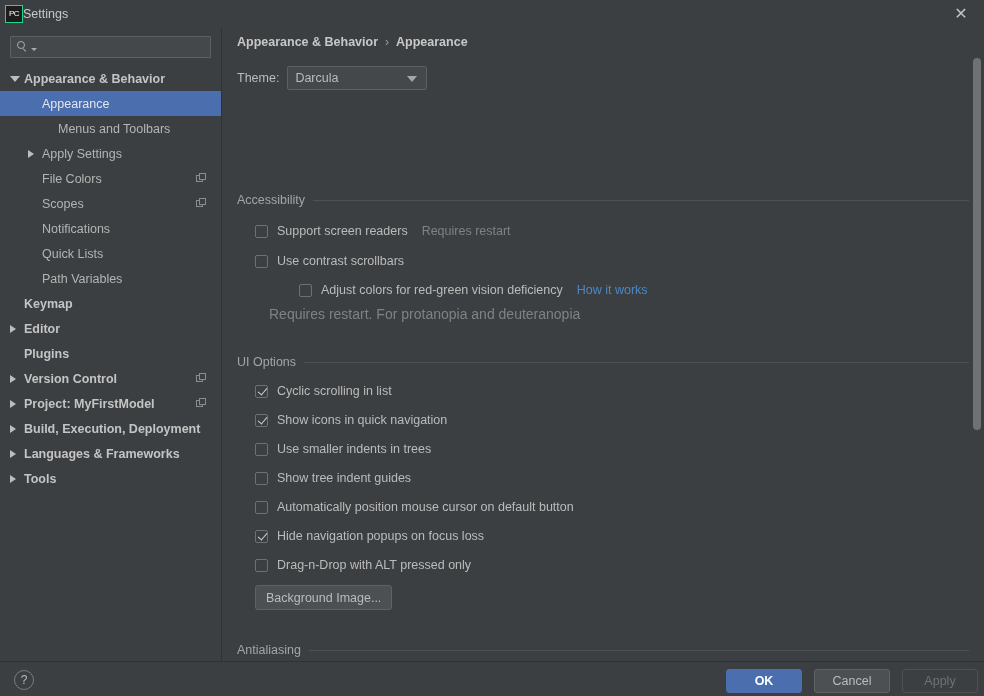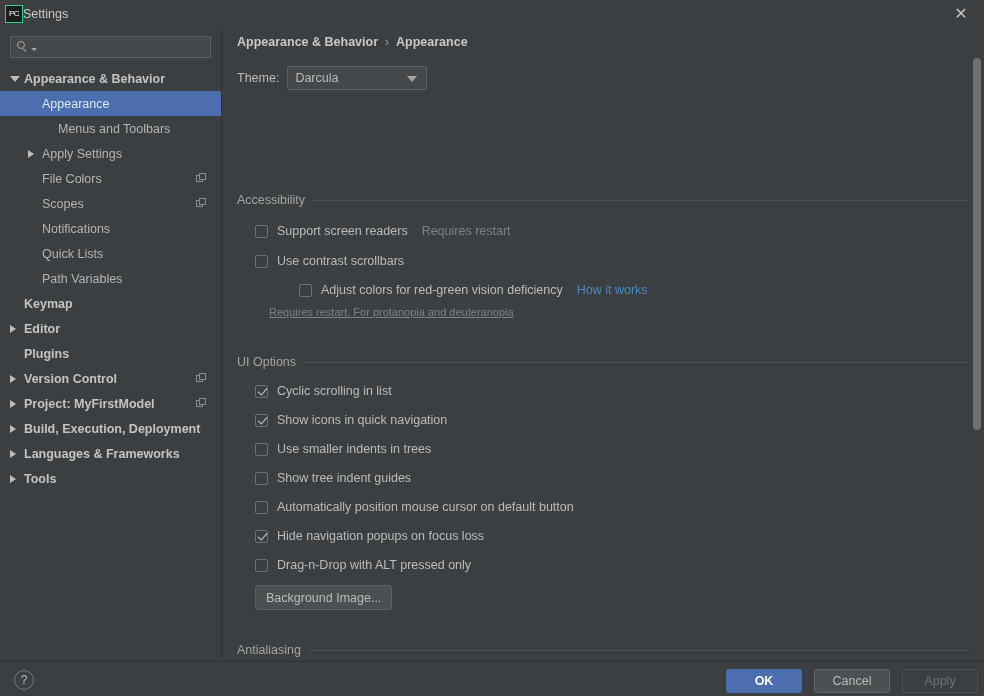--- a/index.html
+++ b/index.html
@@ -226,21 +226,21 @@
     width: 4px; height: 8px;
     border: solid #CFCFCF;
     border-width: 0 1.6px 1.6px 0;
     transform: rotate(40deg);
   }
   .cbrow .ctext { margin-left: 9px; color: #BBBBBB; white-space: nowrap; }
   .hint { color: #7F8285; margin-left: 14px; font-size: 12.5px; }
   .link { color: #4A88C7; margin-left: 14px; font-size: 12.5px; cursor: pointer; }
   .subnote {
     position: absolute;
-    font-size: 11px; color: #7F8285; text-decoration: underline;
+    font-size: 14px; color: #7F8285;
   }
 
   .btn-std {
     position: absolute;
     height: 25px;
     background: #4C5052;
     border: 1px solid #5E6263;
     border-radius: 3px;
     color: #BBBBBB; font-size: 12.5px;
     display: flex; align-items: center; justify-content: center;

